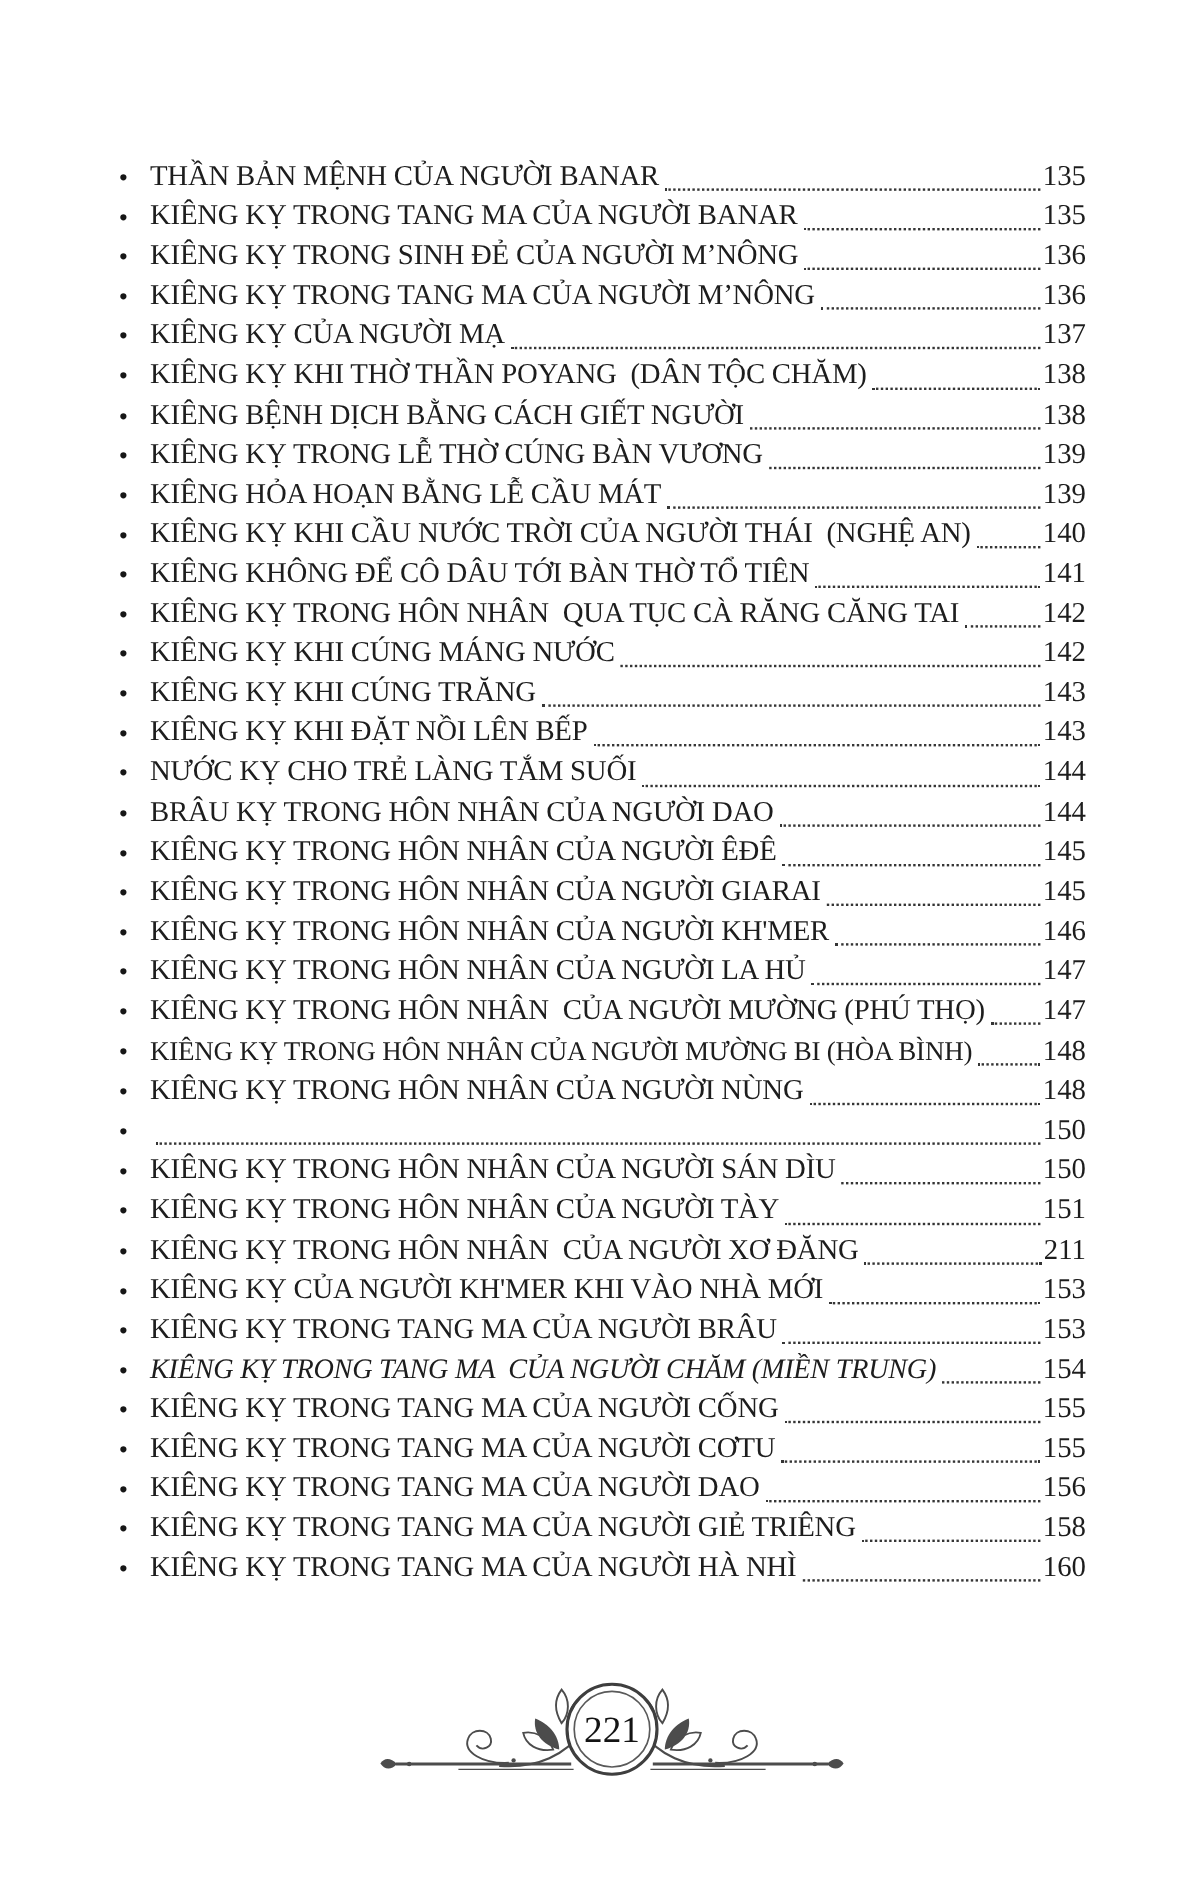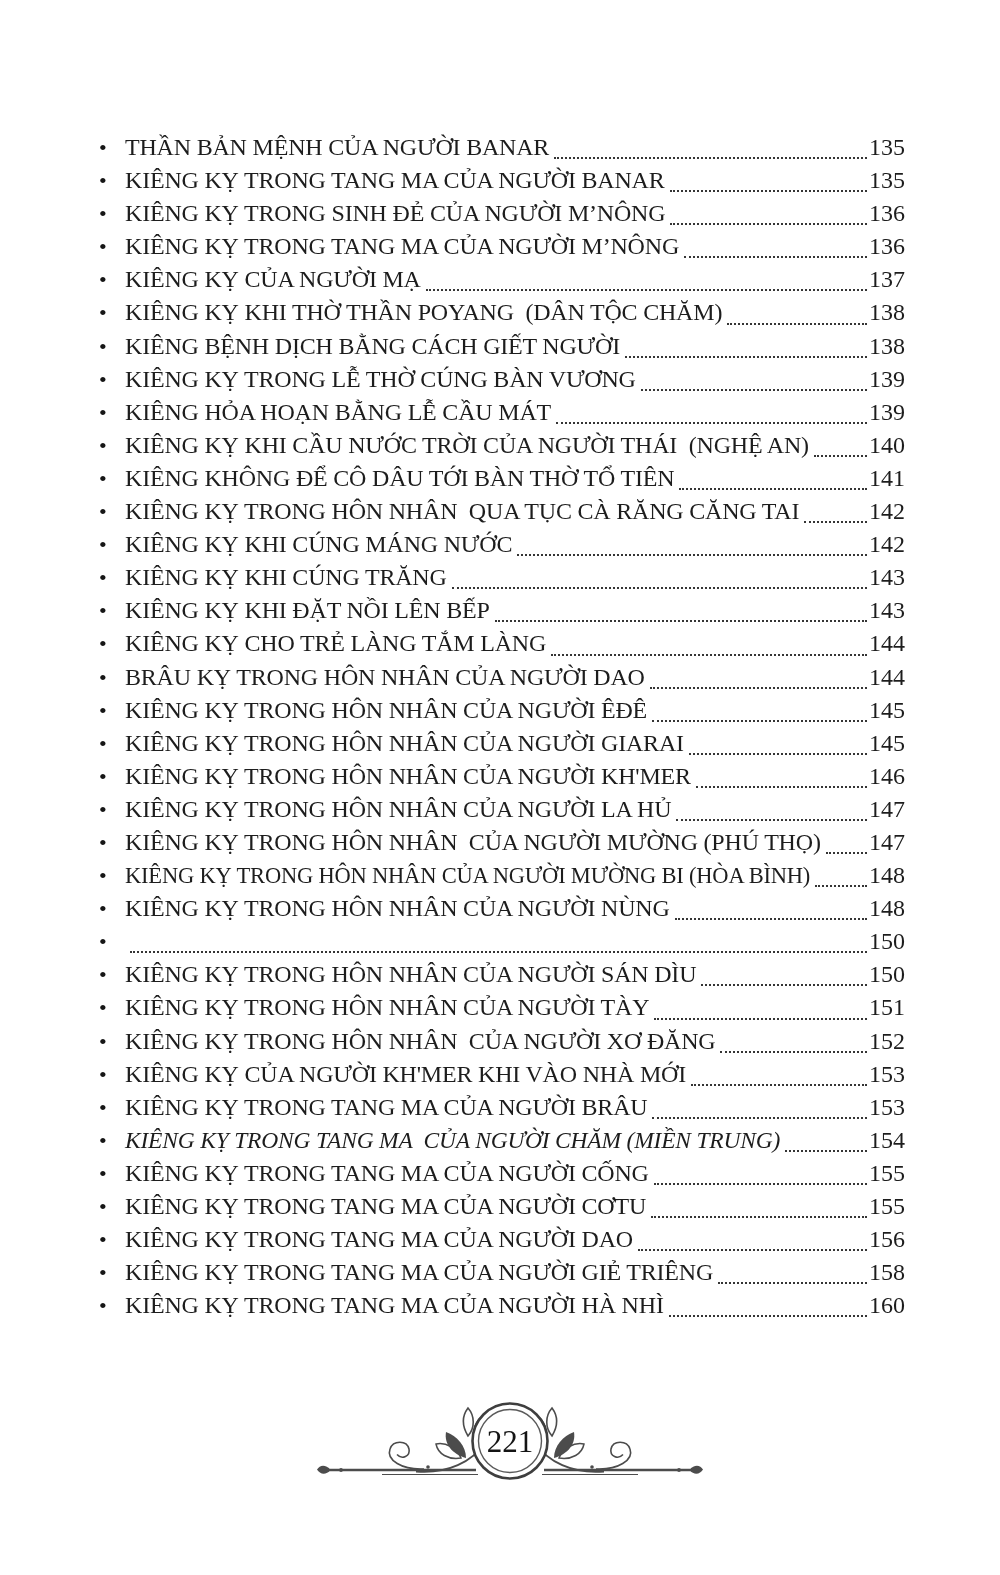--- a/index.html
+++ b/index.html
@@ -237,21 +237,21 @@
             <span class="pagenum">143</span>
           </span>
         </span>
       </li>
 
       <li class="toc-entry">
         <span class="bullet">•</span>
         <span class="entry-content">
 
           <span class="main-row">
-            <span class="title">KIÊNG KỴ CHO TRẺ LÀNG TẮM LÀNG</span>
+            <span class="title">NƯỚC KỴ CHO TRẺ LÀNG TẮM SUỐI</span>
             <span class="leader"></span>
             <span class="pagenum">144</span>
           </span>
         </span>
       </li>
 
       <li class="toc-entry">
         <span class="bullet">•</span>
         <span class="entry-content">
 
@@ -382,21 +382,21 @@
         </span>
       </li>
 
       <li class="toc-entry">
         <span class="bullet">•</span>
         <span class="entry-content">
 
           <span class="main-row">
             <span class="title">KIÊNG KỴ TRONG HÔN NHÂN  CỦA NGƯỜI XƠ ĐĂNG</span>
             <span class="leader"></span>
-            <span class="pagenum">152</span>
+            <span class="pagenum">211</span>
           </span>
         </span>
       </li>
 
       <li class="toc-entry">
         <span class="bullet">•</span>
         <span class="entry-content">
 
           <span class="main-row">
             <span class="title">KIÊNG KỴ CỦA NGƯỜI KH'MER KHI VÀO NHÀ MỚI</span>

